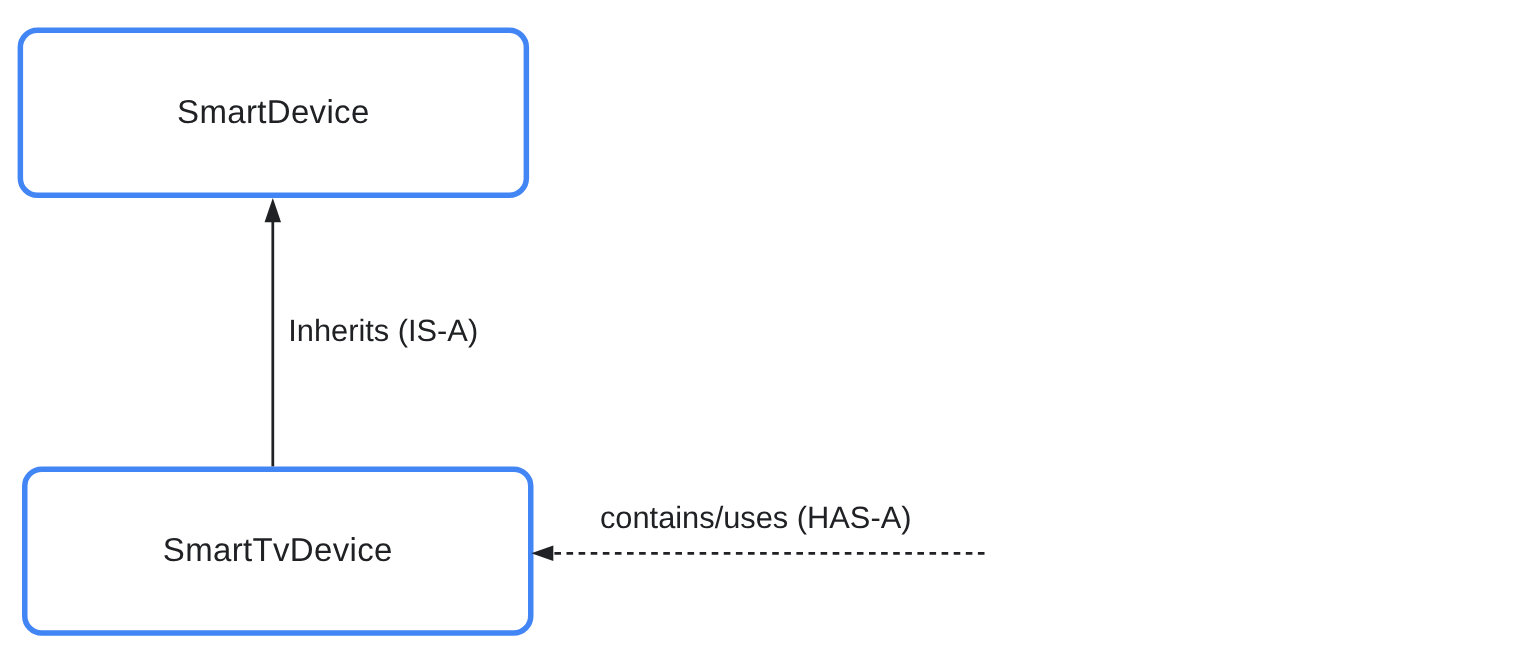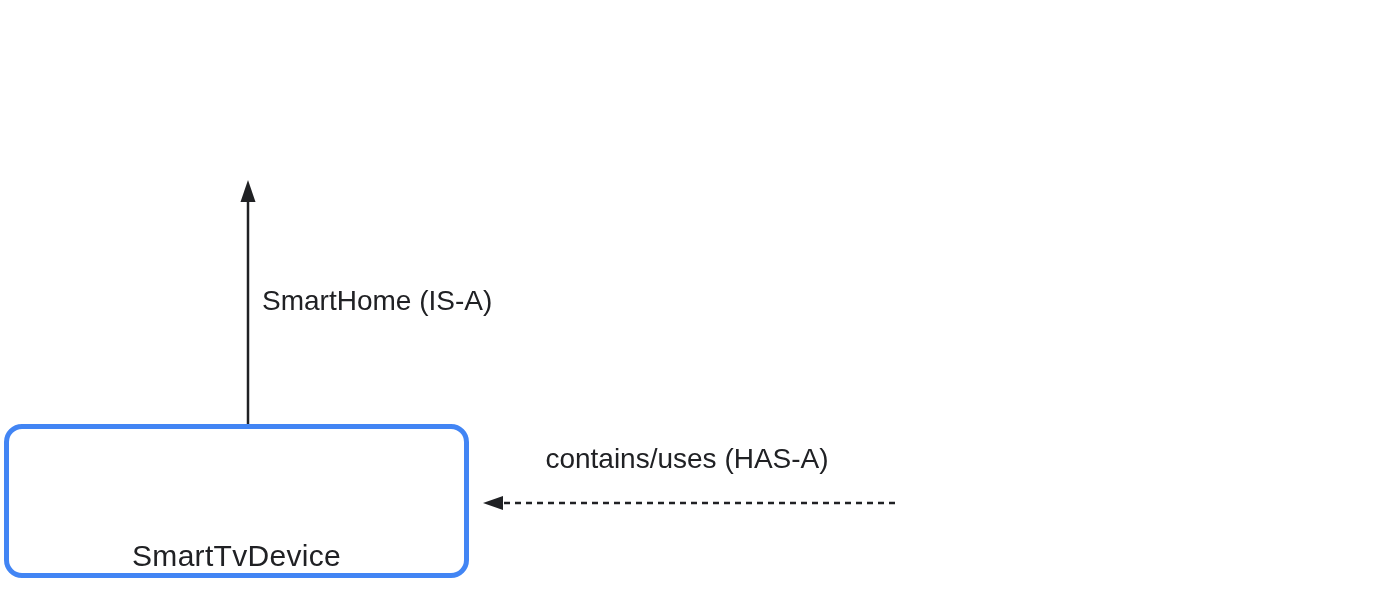--- a/index.html
+++ b/index.html
@@ -28,21 +28,21 @@
     justify-content: center;
   }
   .node-label {
     font-size: 30px;
     font-weight: 500;
     letter-spacing: 0.3px;
     color: var(--node-text, #202124);
     white-space: nowrap;
   }
   #node-smartdevice   { left: 16px;  top: 25px;  height: 155px; }
-  #node-smarttvdevice { left: 4px;  top: 424px; align-items: flex-end; }
+  #node-smarttvdevice { left: 20px;  top: 424px; }
   #node-smarthome     { left: 895px; top: 424px; }
 
   .edge-svg {
     position: absolute;
     left: 0;
     top: 0;
     width: 1377px;
     height: 593px;
     pointer-events: none;
   }
@@ -59,43 +59,46 @@
     stroke: none;
   }
   .edge-label {
     position: absolute;
     font-size: 28px;
     font-weight: 400;
     color: var(--edge-label, #202124);
     white-space: nowrap;
   }
   #label-inherits { left: 262px; top: 285px; }
-  #label-hasa     { left: 687px; top: 443px; transform: translateX(-50%); }
+  #label-hasa     { left: 687px; top: 455px; transform: translateX(-50%); }
 </style>
 </head>
 <body>
 
 <div class="canvas">
 
+  <div class="node" id="node-smartdevice">
+    <span class="node-label">SmartDevice</span>
+  </div>
 
   <div class="node" id="node-smarttvdevice">
     <span class="node-label">SmartTvDevice</span>
   </div>
 
 
   <svg class="edge-svg" viewBox="0 0 1377 593" xmlns="http://www.w3.org/2000/svg" aria-hidden="true">
 
     <g>
       <line class="edge-line" x1="248" y1="424" x2="248" y2="198"></line>
       <polygon class="arrowhead" points="248,180 240.5,202 255.5,202"></polygon>
     </g>
 
     <g>
       <line class="edge-line dashed" x1="895" y1="503" x2="501" y2="503"></line>
       <polygon class="arrowhead" points="483,503 503,496 503,510"></polygon>
     </g>
   </svg>
 
-  <div class="edge-label" id="label-inherits">SmartHome (IS-A)</div>
+  <div class="edge-label" id="label-inherits">Inherits (IS-A)</div>
 
   <div class="edge-label" id="label-hasa">contains/uses (HAS-A)</div>
 
 </div>
 
 </body></html>

